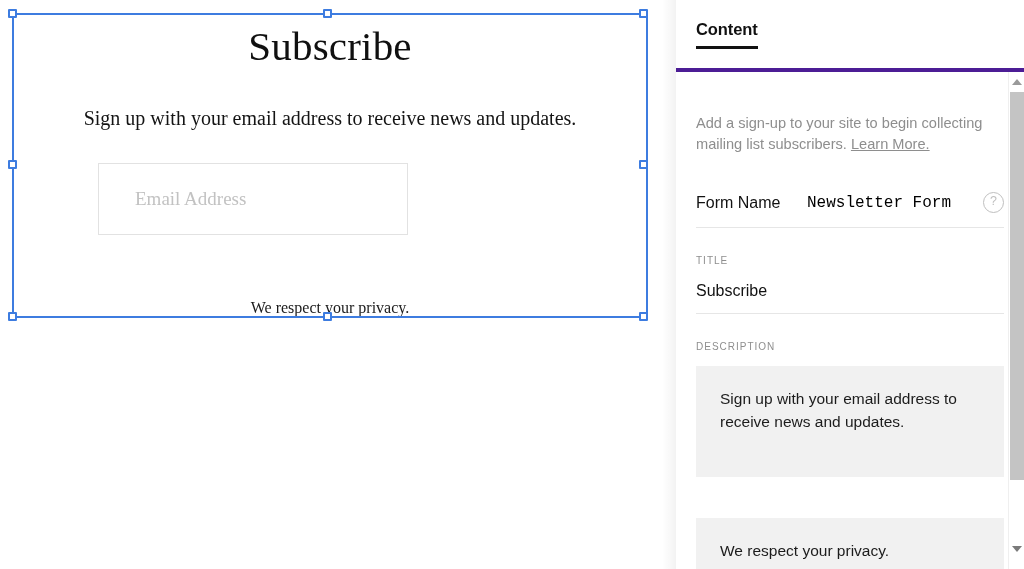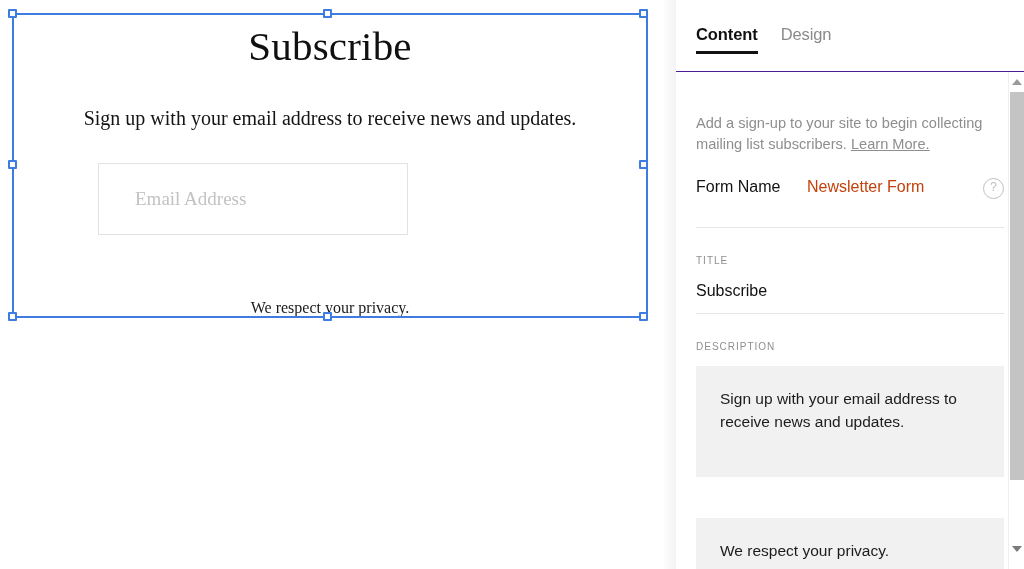--- a/index.html
+++ b/index.html
@@ -148,23 +148,23 @@
     background: #ffffff;
     overflow: hidden;
   }
   .panel-tabs {
     position: absolute;
     left: 0; top: 0;
     width: 348px;
     height: 72px;
     background: #ffffff;
     box-sizing: border-box;
-    border-bottom: 1px solid #4c1d95;
-    display: flex;
-    align-items: center;
+    border-bottom: 4px solid #4c1d95;
+    display: flex;
+    align-items: flex-start;
     padding-left: 20px;
   }
   .tab {
     position: relative;
     font-size: 16.5px;
     color: #8a8a8a;
     margin-right: 23px;
     padding-bottom: 22px;
     padding-top: 20px;
     cursor: pointer;
@@ -202,34 +202,35 @@
     color: #8e8e8e;
     padding-top: 25px;
     max-width: 288px;
   }
   .intro a {
     color: #8e8e8e;
     text-decoration: underline;
   }
   .formname-row {
     display: flex;
-    align-items: flex-start;
+    align-items: center;
     height: 49px;
     margin-top: 23px;
     border-bottom: 1px solid #e6e6e6;
   }
   .formname-label {
     font-size: 16px;
     color: #121212;
     width: 111px;
   }
   .formname-value {
     font-size: 16px;
-    color: #c2410c;
+    color: #000000;
     flex: 1;
+    font-family: Liberation Mono, monospace;
   }
   .help-icon {
     width: 19px; height: 19px;
     border-radius: 50%;
     border: 1.3px solid #bfbfbf;
     color: #bfbfbf;
     font-size: 12.5px;
     line-height: 17px;
     text-align: center;
     cursor: pointer;
@@ -329,21 +330,20 @@
     <div class="handle h-bc"></div>
     <div class="handle h-br"></div>
 
     <div class="canvas-shadow"></div>
   </div>
 
   <div id="panel">
 
     <div class="panel-tabs">
       <div class="tab active">Content</div>
-      <div class="tab">Design</div>
     </div>
 
     <div class="panel-body">
       <div class="panel-inner">
 
         <div class="intro">
           <span>Add a sign-up to your site to begin collecting mailing list subscribers.</span>
           <a href="#">Learn More.</a>
         </div>
 

